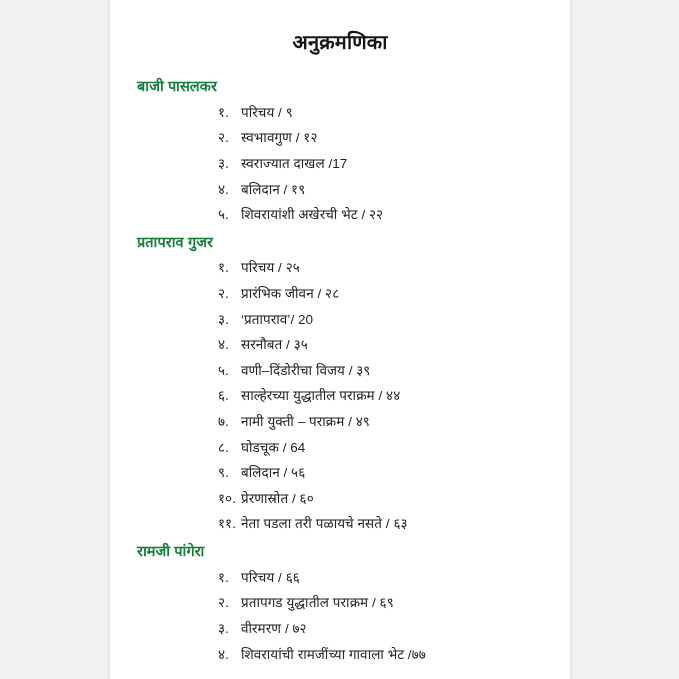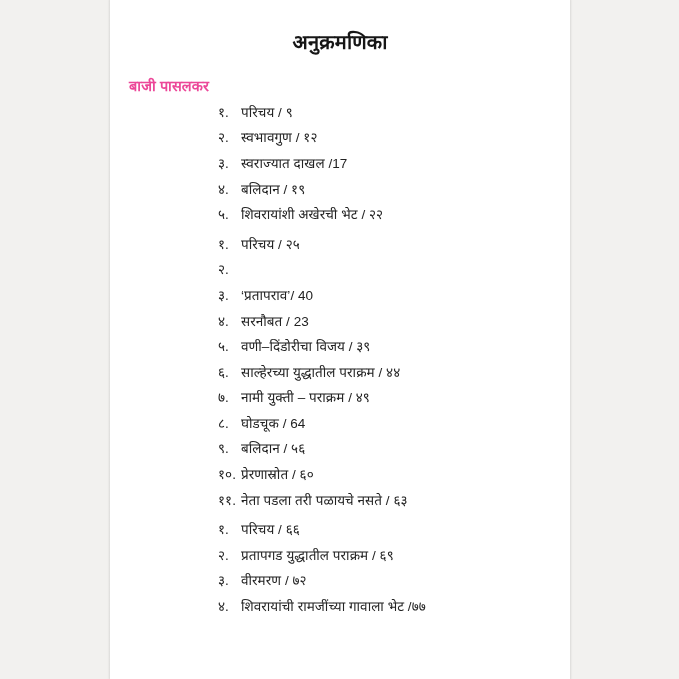--- a/index.html
+++ b/index.html
@@ -73,24 +73,24 @@
     left: 0;
     top: 76px;
     width: 460px;
   }
 
   .toc-section {
     margin: 0 0 4px 0;
   }
 
   .section-heading {
-    padding-left: 19px;
+    padding-left: 27px;
     font-size: 14.5px;
     font-weight: 700;
-    color: #ec4899;
+    color: #15803d;
     line-height: 1.5;
     margin-bottom: 2px;
     letter-spacing: 0.1px;
   }
 
   .entry-list {
     list-style: none;
     margin: 0;
     padding: 0;
   }
@@ -153,35 +153,37 @@
                 <span class="entry-num">४.</span>
                 <span class="entry-text">बलिदान / १९</span>
               </li>
               <li class="toc-entry">
                 <span class="entry-num">५.</span>
                 <span class="entry-text">शिवरायांशी अखेरची भेट / २२</span>
               </li>
             </ul>
           </div>
           <div class="toc-section">
+            <div class="section-heading">प्रतापराव गुजर</div>
             <ul class="entry-list">
               <li class="toc-entry">
                 <span class="entry-num">१.</span>
                 <span class="entry-text">परिचय / २५</span>
               </li>
               <li class="toc-entry">
                 <span class="entry-num">२.</span>
+                <span class="entry-text">प्रारंभिक जीवन / २८</span>
               </li>
               <li class="toc-entry">
                 <span class="entry-num">३.</span>
-                <span class="entry-text">‘प्रतापराव’/ 40</span>
+                <span class="entry-text">‘प्रतापराव’/ 20</span>
               </li>
               <li class="toc-entry">
                 <span class="entry-num">४.</span>
-                <span class="entry-text">सरनौबत / 23</span>
+                <span class="entry-text">सरनौबत / ३५</span>
               </li>
               <li class="toc-entry">
                 <span class="entry-num">५.</span>
                 <span class="entry-text">वणी–दिंडोरीचा विजय / ३९</span>
               </li>
               <li class="toc-entry">
                 <span class="entry-num">६.</span>
                 <span class="entry-text">साल्हेरच्या युद्धातील पराक्रम / ४४</span>
               </li>
               <li class="toc-entry">
@@ -200,20 +202,21 @@
                 <span class="entry-num">१०.</span>
                 <span class="entry-text">प्रेरणास्रोत / ६०</span>
               </li>
               <li class="toc-entry">
                 <span class="entry-num">११.</span>
                 <span class="entry-text">नेता पडला तरी पळायचे नसते / ६३</span>
               </li>
             </ul>
           </div>
           <div class="toc-section">
+            <div class="section-heading">रामजी पांगेरा</div>
             <ul class="entry-list">
               <li class="toc-entry">
                 <span class="entry-num">१.</span>
                 <span class="entry-text">परिचय / ६६</span>
               </li>
               <li class="toc-entry">
                 <span class="entry-num">२.</span>
                 <span class="entry-text">प्रतापगड युद्धातील पराक्रम / ६९</span>
               </li>
               <li class="toc-entry">

